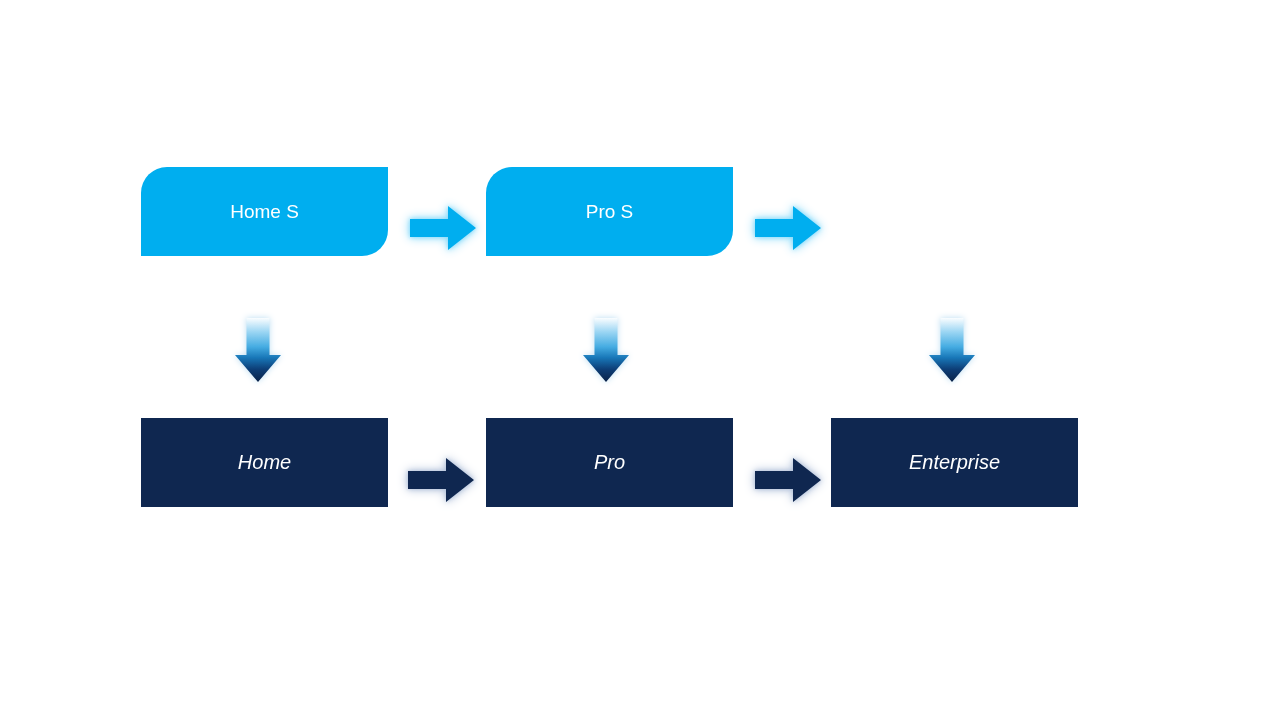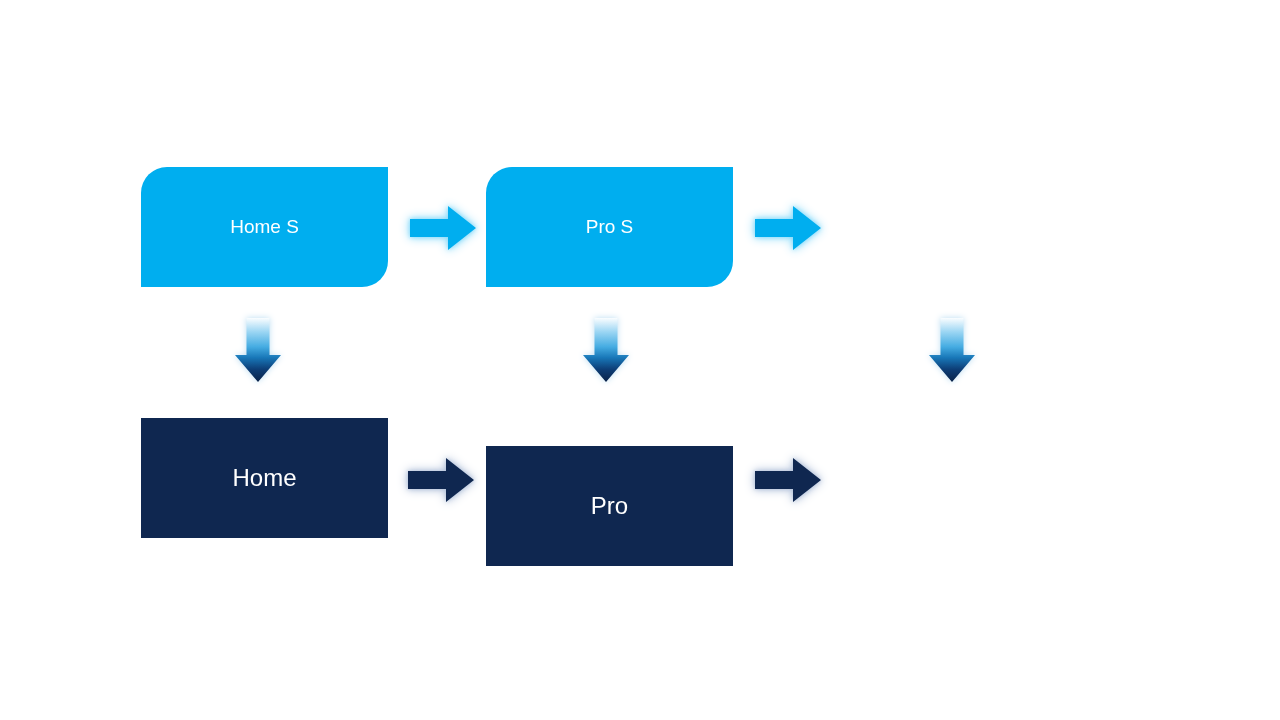--- a/index.html
+++ b/index.html
@@ -2,33 +2,34 @@
 <html style="--page-bg: #FFFFFF; --top-box-fill: #00AEEF; --bottom-box-fill: #0F2750; --label-text: #FFFFFF; --top-arrow-fill: #00AEEF; --top-arrow-glow: #8ADBFA; --bottom-arrow-fill: #0F2750; --bottom-arrow-glow: #B4C3DB; --down-arrow-glow: #BBDDF2;"><head>
 <meta charset="utf-8">
 <style>
   html,body{margin:0;padding:0;background:#fff;}
   .slide{
     position:relative;width:1280px;height:720px;overflow:hidden;
     background:var(--page-bg,#ffffff);
     font-family:"Liberation Sans",sans-serif;
   }
   .box{
-    position:absolute;width:247px;height:120px;
+    position:absolute;width:247px;height:89px;
     display:flex;align-items:center;justify-content:center;
     color:var(--label-text,#fff);
     text-align:center;
   }
   .box.top{
     background:var(--top-box-fill,#00AEEF);
     border-radius:26px 0 26px 0;
     font-size:19px;
   }
   .box.bottom{
     background:var(--bottom-box-fill,#0F2750);
-    font-size:24px;
+    font-size:20px;
+    font-style:italic;
   }
   .arrow{position:absolute;}
   .arrow-right-top{
     filter:drop-shadow(0 0 2px var(--top-arrow-glow,#8ADBFA)) drop-shadow(0 0 5px var(--top-arrow-glow,#8ADBFA));
   }
   .arrow-right-bottom{
     filter:drop-shadow(0 0 2px var(--bottom-arrow-glow,#B4C3DB)) drop-shadow(0 0 5px var(--bottom-arrow-glow,#B4C3DB));
   }
   .arrow-down{
     filter:drop-shadow(0 0 3px var(--down-arrow-glow,#BBDDF2));
@@ -73,22 +74,25 @@
   <svg class="arrow arrow-down" style="left:583px;top:318px;" width="46" height="65" viewBox="0 0 46 65">
     <polygon points="11.5,0 34.5,0 34.5,37 46,37 23,64 0,37 11.5,37" fill="url(#downGrad)"></polygon>
   </svg>
   <svg class="arrow arrow-down" style="left:929px;top:318px;" width="46" height="65" viewBox="0 0 46 65">
     <polygon points="11.5,0 34.5,0 34.5,37 46,37 23,64 0,37 11.5,37" fill="url(#downGrad)"></polygon>
   </svg>
 
   <div class="box bottom" style="left:141px;top:418px;">
     <span>Home</span>
   </div>
-  <div class="box bottom" style="left:486px;top:418px;margin-top:28px;">
+  <div class="box bottom" style="left:486px;top:418px;">
     <span>Pro</span>
+  </div>
+  <div class="box bottom" style="left:831px;top:418px;">
+    <span>Enterprise</span>
   </div>
 
   <svg class="arrow arrow-right-bottom" style="left:408px;top:457px;" width="66" height="46" viewBox="0 0 66 46">
     <polygon points="0,14 38,14 38,1 66,23 38,45 38,32 0,32" style="fill:var(--bottom-arrow-fill,#0F2750)"></polygon>
   </svg>
   <svg class="arrow arrow-right-bottom" style="left:755px;top:457px;" width="66" height="46" viewBox="0 0 66 46">
     <polygon points="0,14 38,14 38,1 66,23 38,45 38,32 0,32" style="fill:var(--bottom-arrow-fill,#0F2750)"></polygon>
   </svg>
 
 </div>

